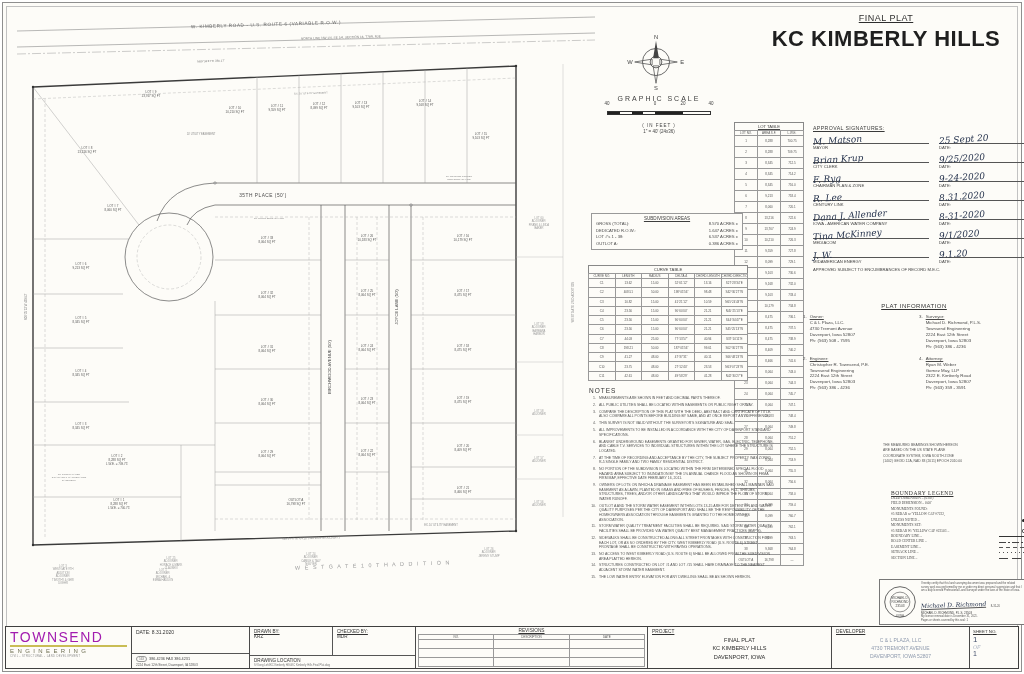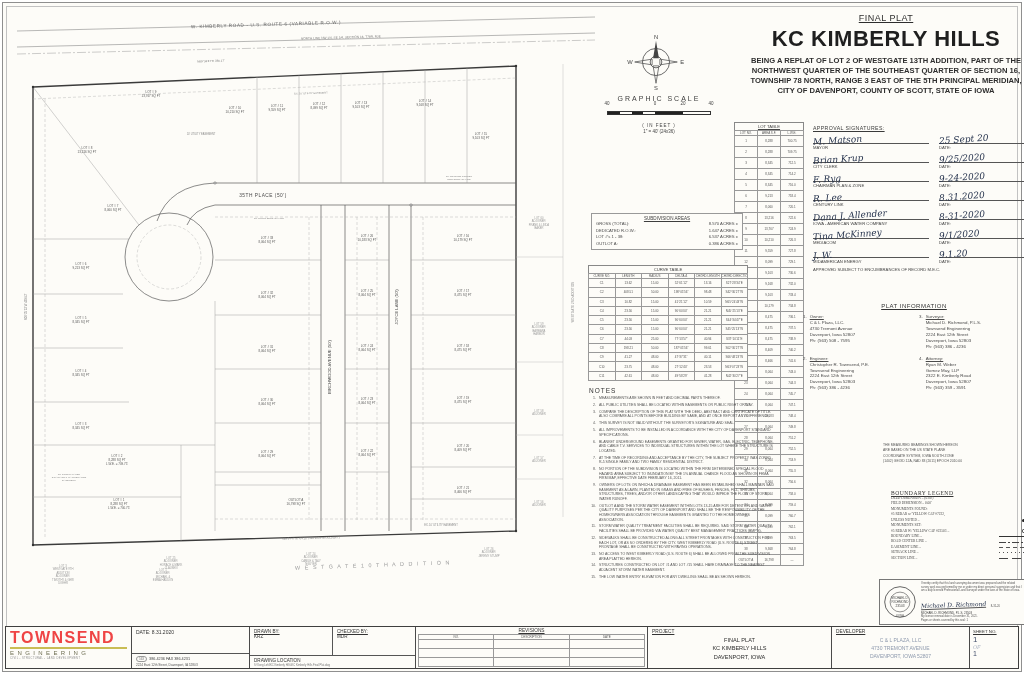--- a/index.html
+++ b/index.html
@@ -72,21 +72,21 @@
   
   .cert{position:absolute;left:876px;top:576px;width:146px;height:46px;border:.7px solid #777;display:flex;gap:3px;padding:2px;background:#fdfcf8}
   .seal{flex:none;width:36px;height:36px;align-self:center}
   .cert-txt{font-size:2.7px;color:#555;line-height:1.3}
   .cert-sig{font-family:"DejaVu Serif",serif;font-style:italic;font-size:6px;color:#26334d;border-bottom:.5px solid #555;display:inline-block;transform:rotate(-2deg);margin-top:1px}
   .cert-name{font-size:2.9px;color:#444;margin-top:.5px}
   
   .bar{position:absolute;left:2px;right:2px;bottom:2px;height:43px;border:1.4px solid #3f3f3f;display:flex;background:#fdfcf8}
   .bar>div{border-right:1px solid #4a4a4a;height:100%}
   .cell-logo{width:126px;padding:3px 4px 1px}
-  .logo-name{font-size:16px;font-weight:bold;letter-spacing:1.5px;color:#ef4444;line-height:1}
+  .logo-name{font-size:14px;font-weight:normal;letter-spacing:1.5px;color:#a21caf;line-height:1}
   .logo-bar{height:2.2px;background:#c9bd55;margin:1px 0 1px}
   .logo-sub{font-size:6px;letter-spacing:3.4px;color:#6e6e52}
   .logo-tag{font-size:2.6px;color:#8a8a8a;letter-spacing:.4px;margin-top:1px}
   .cell-date{width:118px;display:flex;flex-direction:column}
   .cd-top{border-bottom:.8px solid #555;padding:2px 4px;font-size:5px;color:#333;flex:1}
   .cd-bot{padding:1.5px 4px;font-size:3.8px;color:#444}
   .phone-pill{display:inline-block;border:.7px solid #999;border-radius:4px;padding:0 2px;font-size:3px;color:#777;margin-right:1px}
   .cd-addr{font-size:3.2px;color:#555;margin-top:1px}
   .cell-drawn{width:166px;display:flex;flex-direction:column}
   .dr-top{display:flex;border-bottom:.8px solid #555;flex:1}
@@ -290,21 +290,20 @@
         <span style="left: 76px;">20</span>
         <span style="left: 104px;">40</span>
       </div>
     <div class="gs-feet">( IN FEET )</div>
     <div class="gs-ratio">1" = 40'   (24x36)</div>
   </div>
 
   <div class="titleblock">
     <div class="tb-label">FINAL PLAT</div>
     <div class="tb-title">KC KIMBERLY HILLS</div>
-    <div class="tb-desc">BEING A REPLAT OF LOT 2 OF WESTGATE 13TH ADDITION, PART OF THE NORTHWEST QUARTER OF THE SOUTHEAST QUARTER OF SECTION 16, TOWNSHIP 78 NORTH, RANGE 3 EAST OF THE 5TH PRINCIPAL MERIDIAN, CITY OF DAVENPORT, COUNTY OF SCOTT, STATE OF IOWA</div>
   </div>
 
   <div class="lottable">
     <div class="ttl">LOT TABLE</div>
     <table class="grid">
         <thead>
           <tr id="lot-head">
             <th>LOT NO.</th>
             <th>AREA S.F.</th>
             <th>L.W.E.</th>

